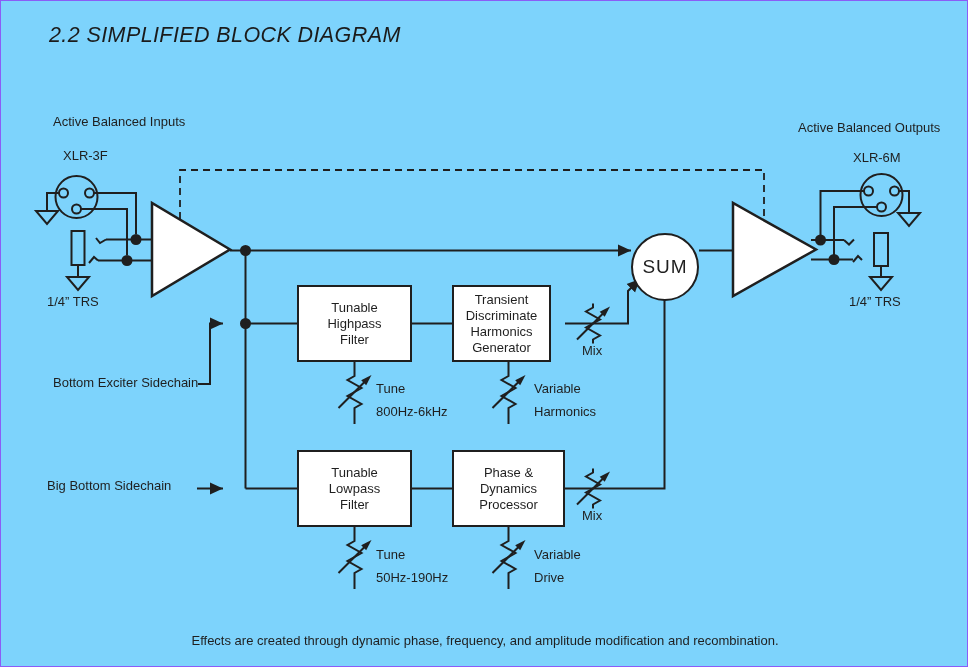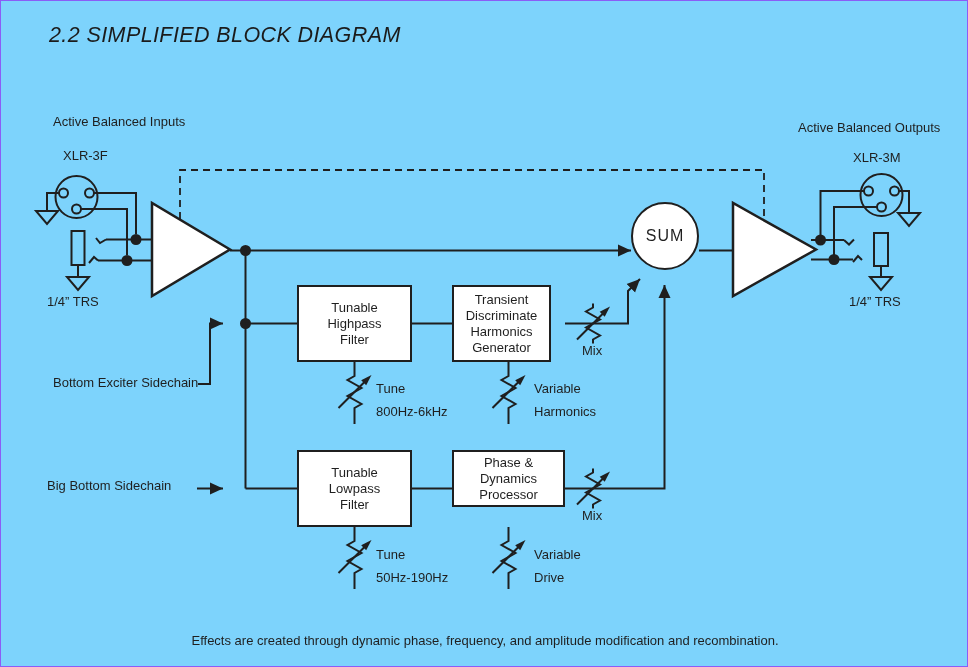--- a/index.html
+++ b/index.html
@@ -21,24 +21,24 @@
   .caption {
     position:absolute; left:0; top:632px; width:968px; text-align:center;
     font-size:13px; color:#1f1f1f;
   }
   .block {
     position:absolute; box-sizing:border-box; border:2.5px solid #1f1f1f;
     background:#ffffff; display:flex; align-items:center; justify-content:center;
     text-align:center; font-size:13px; line-height:16px; white-space:pre-line;
   }
   .sum-circle {
-    position:absolute; box-sizing:border-box; left:630px; top:201px;
+    position:absolute; box-sizing:border-box; left:630px; top:232px;
     width:68px; height:68px; border:2.5px solid #1f1f1f; border-radius:50%;
     background:#ffffff; display:flex; align-items:center; justify-content:center;
-    font-size:16px; letter-spacing:1px;
+    font-size:19px; letter-spacing:1px;
   }
   .centered { text-align:center; }
 </style>
 </head>
 <body>
 
 <div class="page">
 
   <svg class="wires" width="968" height="667" viewBox="0 0 968 667">
     <defs>
@@ -157,37 +157,37 @@
   <div class="block" style="left:296px; top:284px; width:115px; height:77px;">Tunable
 Highpass
 Filter</div>
   <div class="block" style="left:451px; top:284px; width:99px; height:77px;">Transient
 Discriminate
 Harmonics
 Generator</div>
   <div class="block" style="left:296px; top:449px; width:115px; height:77px;">Tunable
 Lowpass
 Filter</div>
-  <div class="block" style="left:451px; top:449px; width:113px; height:57px;">Phase &amp;
+  <div class="block" style="left:451px; top:449px; width:113px; height:77px;">Phase &amp;
 Dynamics
 Processor</div>
 
   <div class="sum-circle">SUM</div>
 
   <div class="label" style="left:581px; top:342px;">Mix</div>
   <div class="label" style="left:581px; top:507px;">Mix</div>
 
   <div class="label two-line" style="left:375px; top:376px;">Tune
 800Hz-6kHz</div>
   <div class="label two-line" style="left:533px; top:376px;">Variable
 Harmonics</div>
   <div class="label two-line" style="left:375px; top:542px;">Tune
 50Hz-190Hz</div>
   <div class="label two-line" style="left:533px; top:542px;">Variable
 Drive</div>
 
   <div class="label" style="left:765px; top:119px;margin-left:32px;">Active Balanced Outputs</div>
-  <div class="label" style="left:852px; top:149px;">XLR-3M</div>
+  <div class="label" style="left:852px; top:149px;">XLR-6M</div>
   <div class="label" style="left:848px; top:293px;">1/4” TRS</div>
 
   <div class="caption">Effects are created through dynamic phase, frequency, and amplitude modification and recombination.</div>
 
 </div>
 
 </body></html>

